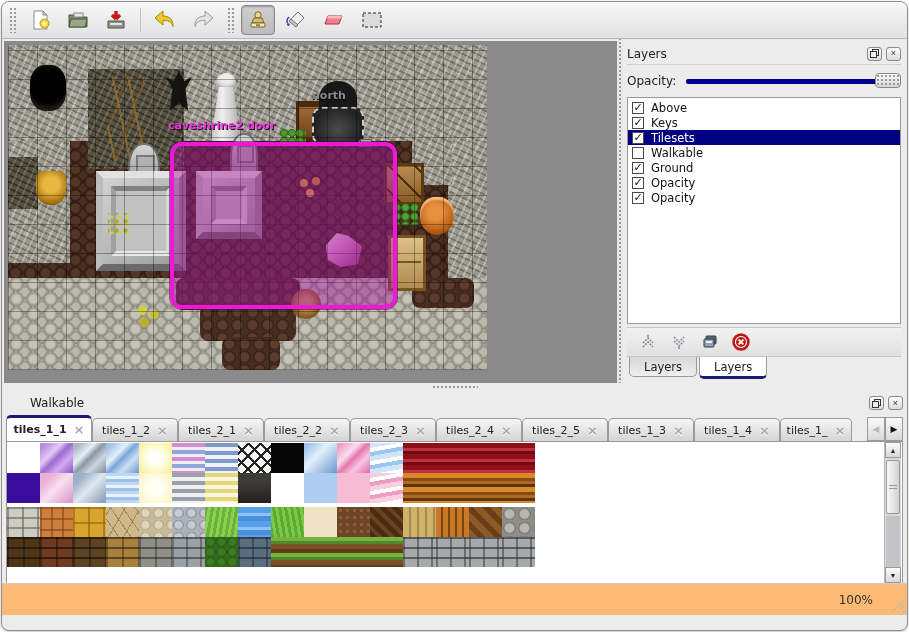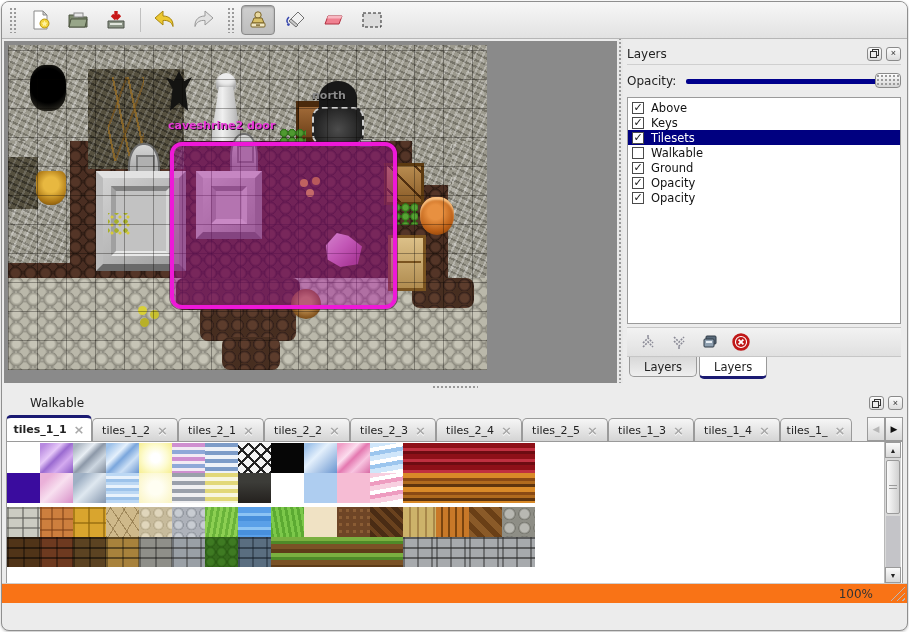--- a/index.html
+++ b/index.html
@@ -103,21 +103,21 @@
   .palette{position:absolute;left:0;top:1px;display:flex;flex-direction:column;}
   .pal-row{display:flex;}
   .pal-row.gap{margin-bottom:4px;}
   .tile{width:33px;height:30px;flex:none;}
   .vscroll{position:absolute;right:1px;top:0;bottom:0;width:17px;background:#d9d9d9;border-left:1px solid #b8b8b8;display:flex;flex-direction:column;}
   .vs-btn{height:16px;border:1px solid #9a9a9a;background:linear-gradient(#fbfbfb,#d8d8d8);font-size:7px;color:#222;display:flex;align-items:center;justify-content:center;padding:0;}
   .vs-thumb{height:54px;margin:2px 1px;border:1px solid #9a9a9a;border-radius:2px;background:linear-gradient(90deg,#fafafa,#d0d0d0);display:flex;align-items:center;justify-content:center;}
   .vs-thumb i{display:block;width:8px;height:4px;border-top:1px solid #9a9a9a;border-bottom:1px solid #9a9a9a;}
   .vs-fill{flex:1;background:#c4c4c8;margin:0 1px;}
   
-  .statusbar{height:20px;flex:none;background:#f97316;border-top:1px solid #cfcfcf;display:flex;align-items:center;justify-content:flex-end;font-size:12px;color:#333;padding-right:34px;position:relative;}
+  .statusbar{height:32px;flex:none;background:#fdba74;border-top:1px solid #cfcfcf;display:flex;align-items:center;justify-content:flex-end;font-size:12px;color:#333;padding-right:34px;position:relative;}
   .resize-grip{position:absolute;right:2px;bottom:2px;width:15px;height:15px;background:repeating-linear-gradient(135deg,transparent 0 3px,#b8b8b8 3px 4px);clip-path:polygon(100% 0,100% 100%,0 100%);}
 </style>
 </head>
 <body>
 
 <div class="window">
 
 
   <div class="toolbar">
     <div class="tb-grip"></div>

